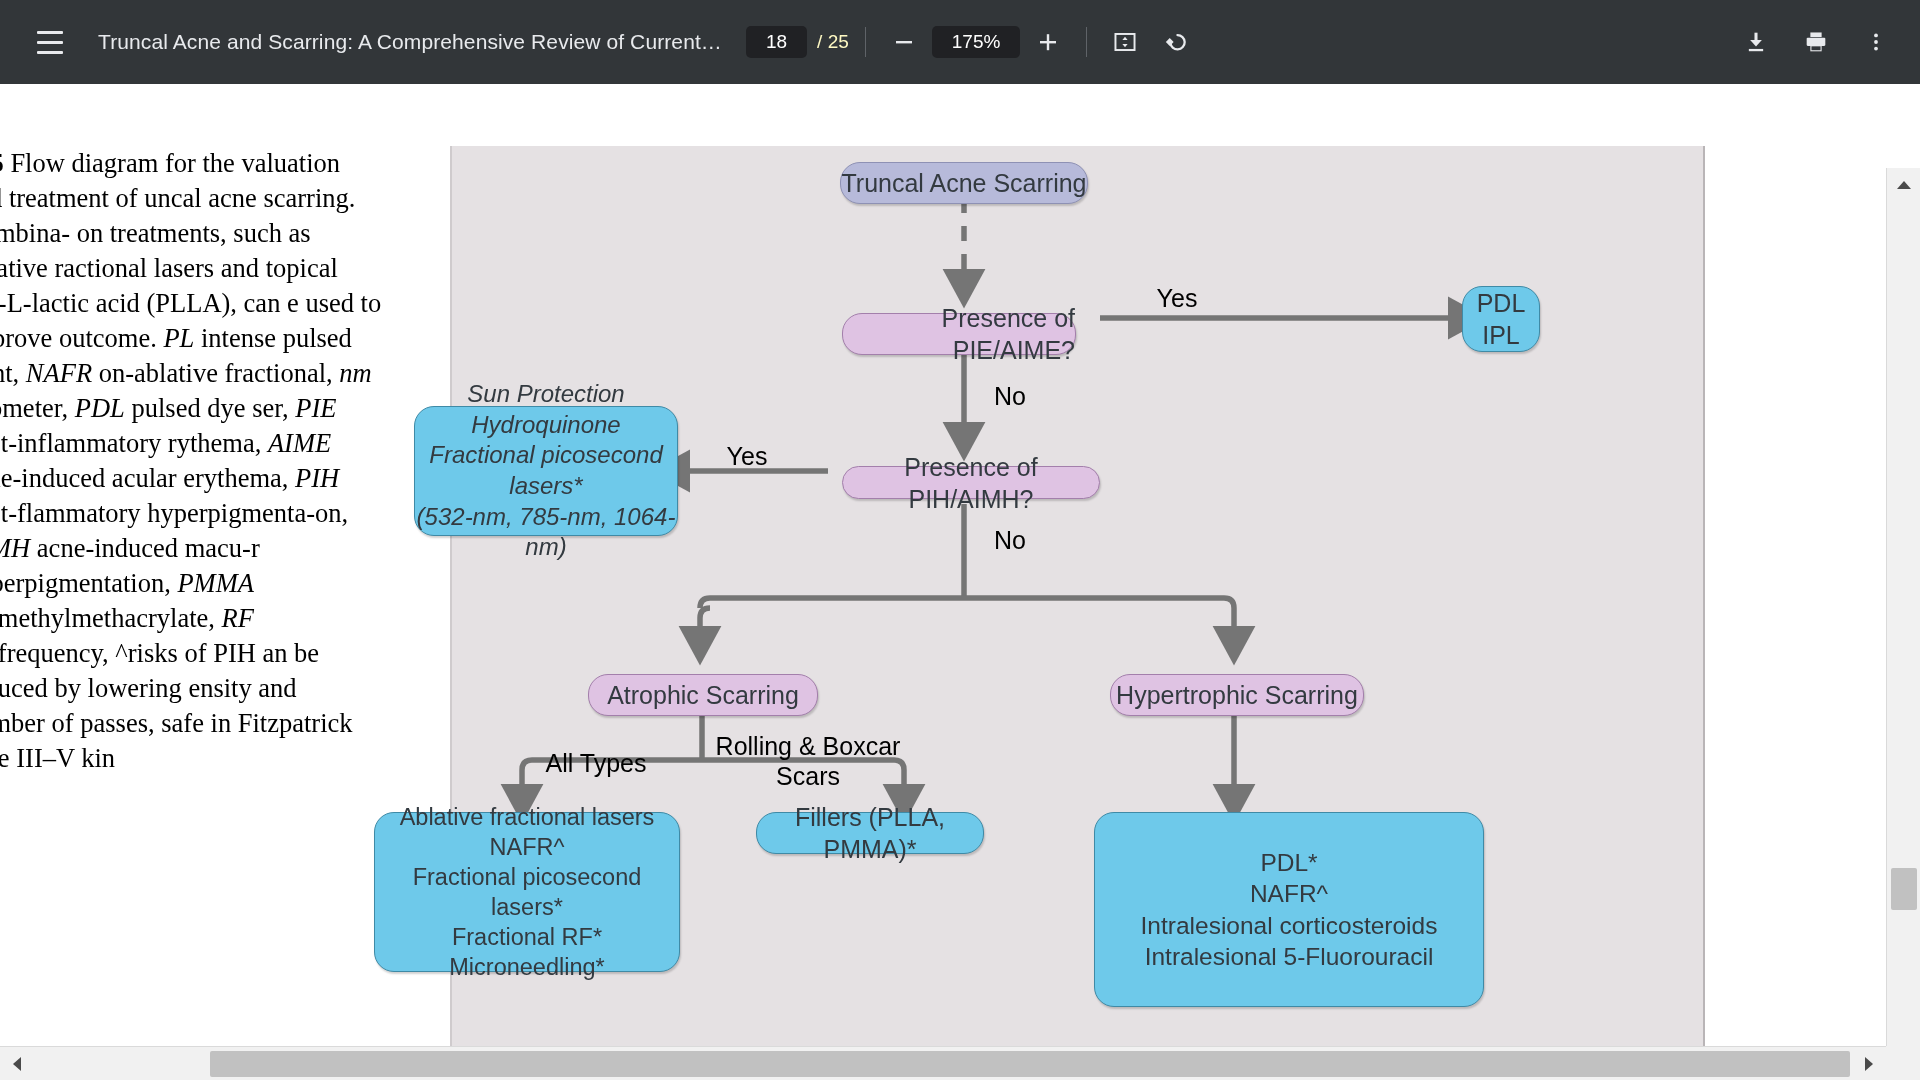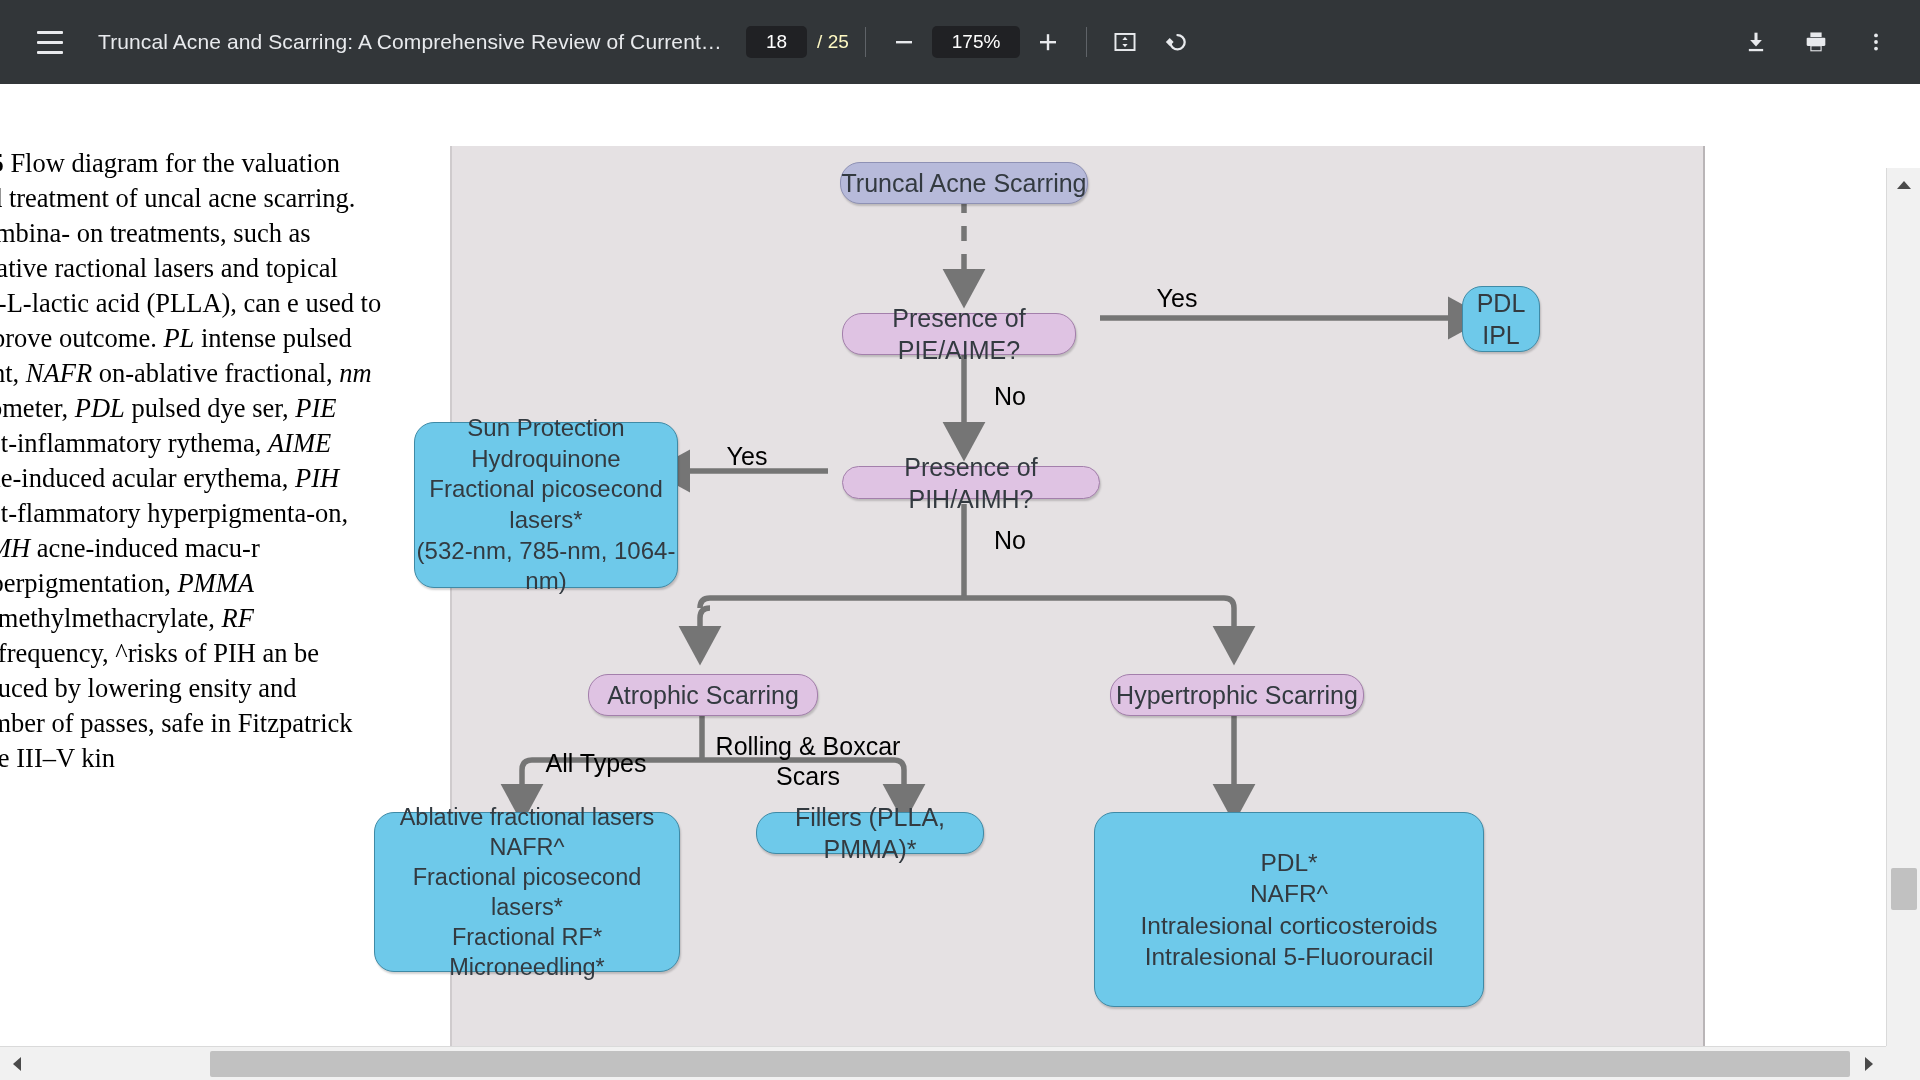--- a/index.html
+++ b/index.html
@@ -253,28 +253,28 @@
         <path d="M80,614 L250,614" stroke="#757575" stroke-width="5.5" fill="none"></path>
         <path d="M80,614 Q70,614 70,624 L70,650" stroke="#757575" stroke-width="5.5" fill="none" marker-end="url(#ah)"></path>
 
         <path d="M250,614 L442,614 Q452,614 452,624 L452,650" stroke="#757575" stroke-width="5.5" fill="none" marker-end="url(#ah)"></path>
 
         <path d="M782,567 L782,650" stroke="#757575" stroke-width="5.5" fill="none" marker-end="url(#ah)"></path>
       </svg>
 
       <div class="node n-lav" style="left:388px; top:16px; width:248px; height:42px; font-size:25px;">Truncal Acne Scarring</div>
 
-      <div class="node n-pink" style="left:390px; top:167px; width:234px; height:42px; font-size:25px;">Presence of PIE/AIME?</div>
+      <div class="node n-pink" style="left:390px; top:167px; width:234px; height:42px; font-size:25px;text-align:right;">Presence of PIE/AIME?</div>
 
       <div class="node n-blue" style="left:1010px; top:140px; width:78px; height:66px; font-size:25px;">PDL
 IPL</div>
 
       <div class="node n-pink" style="left:390px; top:320px; width:258px; height:33px; font-size:25px;">Presence of PIH/AIMH?</div>
 
-      <div class="node n-blue" style="left:-38px; top:276px; width:264px; height:166px; font-size:24px;">Sun Protection
+      <div class="node n-blue" style="left:-38px; top:260px; width:264px; height:130px; font-size:24px;font-style:italic;">Sun Protection
 Hydroquinone
 Fractional picosecond lasers*
 (532-nm, 785-nm, 1064-nm)</div>
 
       <div class="node n-pink" style="left:658px; top:528px; width:254px; height:42px; font-size:25px;">Hypertrophic Scarring</div>
 
       <div class="node n-pink" style="left:136px; top:528px; width:230px; height:42px; font-size:25px;">Atrophic Scarring</div>
 
       <div class="node n-blue" style="left:-78px; top:666px; width:306px; height:160px; font-size:23.5px;">Ablative fractional lasers
 NAFR^

